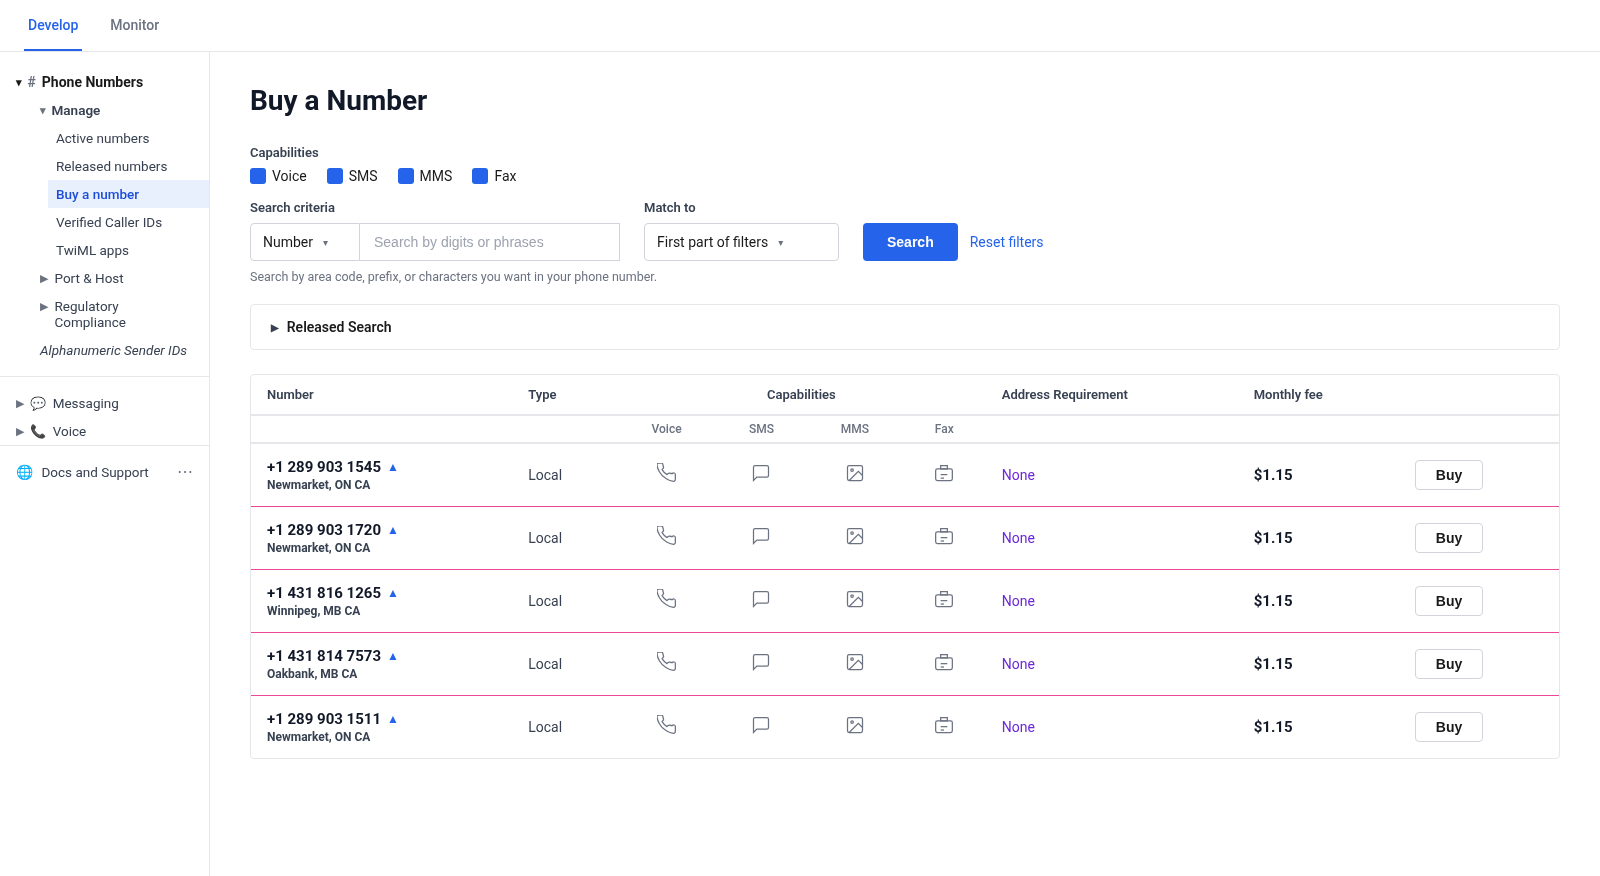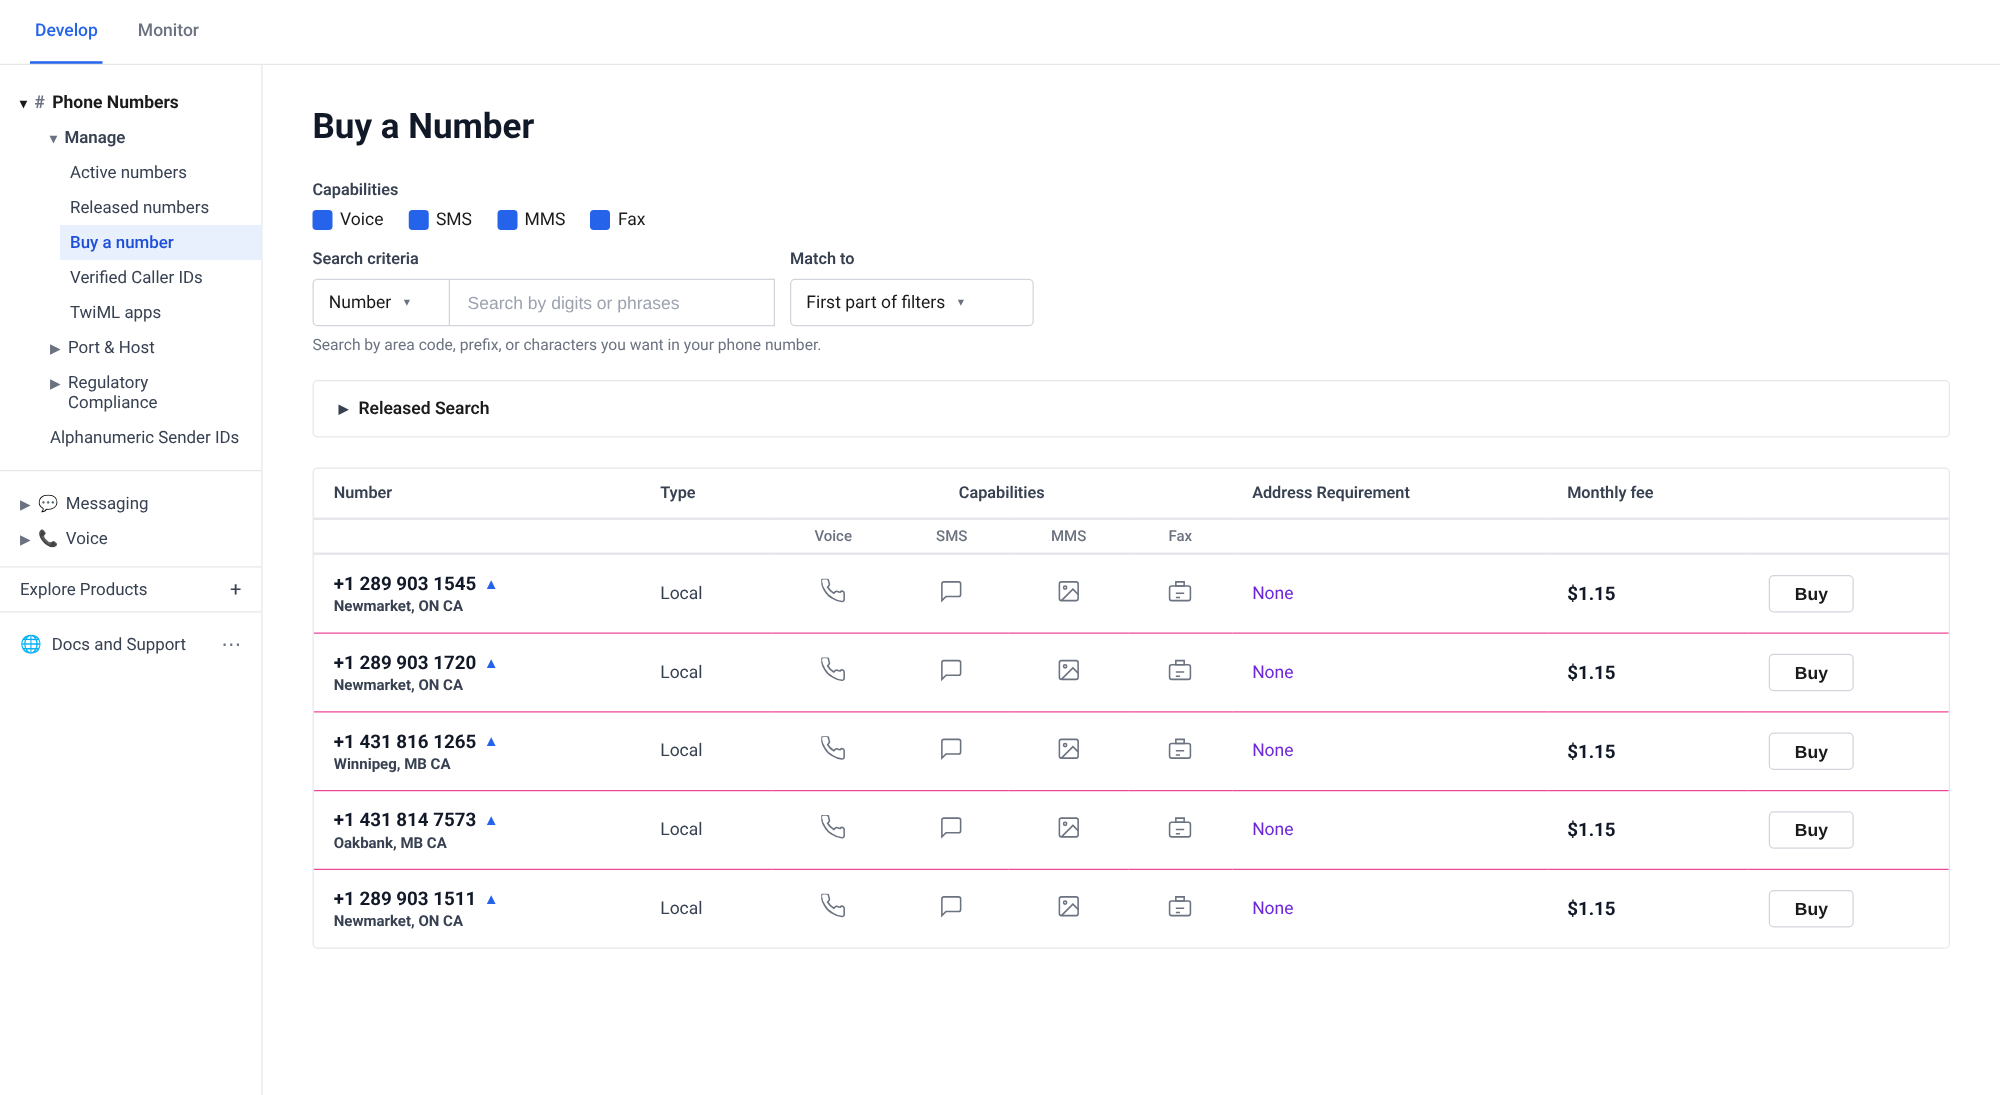--- a/index.html
+++ b/index.html
@@ -125,45 +125,41 @@
           </div>
         </div>
         <div class="sidebar-item" style="padding-left:8px;">
           <span class="chevron">▶</span>
           <span>Port &amp; Host</span>
         </div>
         <div class="sidebar-item" style="padding-left:8px; align-items:flex-start;">
           <span class="chevron" style="margin-top:2px;">▶</span>
           <span>Regulatory Compliance</span>
         </div>
-        <div class="sidebar-item" style="padding-left:8px; align-items:flex-end;">
+        <div class="sidebar-item" style="padding-left:8px; align-items:flex-end;font-style:italic;">
           <span>Alphanumeric Sender IDs</span>
         </div>
       </div>
     </div>
 
     <div class="sidebar-divider"></div>
 
     <div class="sidebar-item">
       <span class="chevron">▶</span>
       <span style="margin-right:6px; color:#6b7280; font-size:13px;">💬</span>
       <span>Messaging</span>
     </div>
     <div class="sidebar-item">
       <span class="chevron">▶</span>
       <span style="margin-right:6px; color:#6b7280; font-size:13px;">📞</span>
       <span>Voice</span>
     </div>
 
     <div style="flex:1;"></div>
 
-    <div class="explore-products">
-      <span>Explore Products</span>
-      <span style="font-size:16px; color:#374151; cursor:pointer;">+</span>
-    </div>
 
     <div class="sidebar-bottom">
       <div class="sidebar-bottom-item">
         <div class="left">
           <span style="font-size:14px;">🌐</span>
           <span>Docs and Support</span>
         </div>
         <span style="color:#6b7280; font-size:16px;">⋯</span>
       </div>
     </div>
@@ -193,40 +189,47 @@
             </div>
             <div class="capability-item">
               <div class="capability-dot"></div>
               <span>Fax</span>
             </div>
           </div>
         </div>
       </div>
 
       <div style="margin-bottom: 8px;">
-        <div style="display:flex; gap:12px; align-items:flex-start; flex-wrap:wrap;">
+        <div style="display:flex; gap:24px; align-items:flex-start; flex-wrap:wrap;">
           <div class="field-group">
             <label class="field-label">Search criteria</label>
             <div style="display:flex; align-items:center;">
               <div class="criteria-select">
                 <span>Number</span>
                 <span class="chevron-down">▾</span>
               </div>
               <input class="criteria-input" type="text" placeholder="Search by digits or phrases" style="">
             </div>
           </div>
 
           <div class="field-group">
             <label class="field-label">Match to</label>
             <div class="match-select">
               <span>First part of filters</span>
               <span class="chevron-down">▾</span>
             </div>
           </div>
 
+          <div class="field-group">
+            <label class="field-label" style="visibility:hidden;">Action</label>
+            <div style="display:flex; align-items:center; gap:12px;">
+              <button class="search-btn">Search</button>
+              <span class="reset-link">Reset filters</span>
+            </div>
+          </div>
         </div>
       </div>
 
       <p class="hint-text">Search by area code, prefix, or characters you want in your phone number.</p>
     </div>
 
     <div class="advanced-search">
       <div class="advanced-search-title">
         <span class="tri">▶</span>
         <span>Released Search</span>

